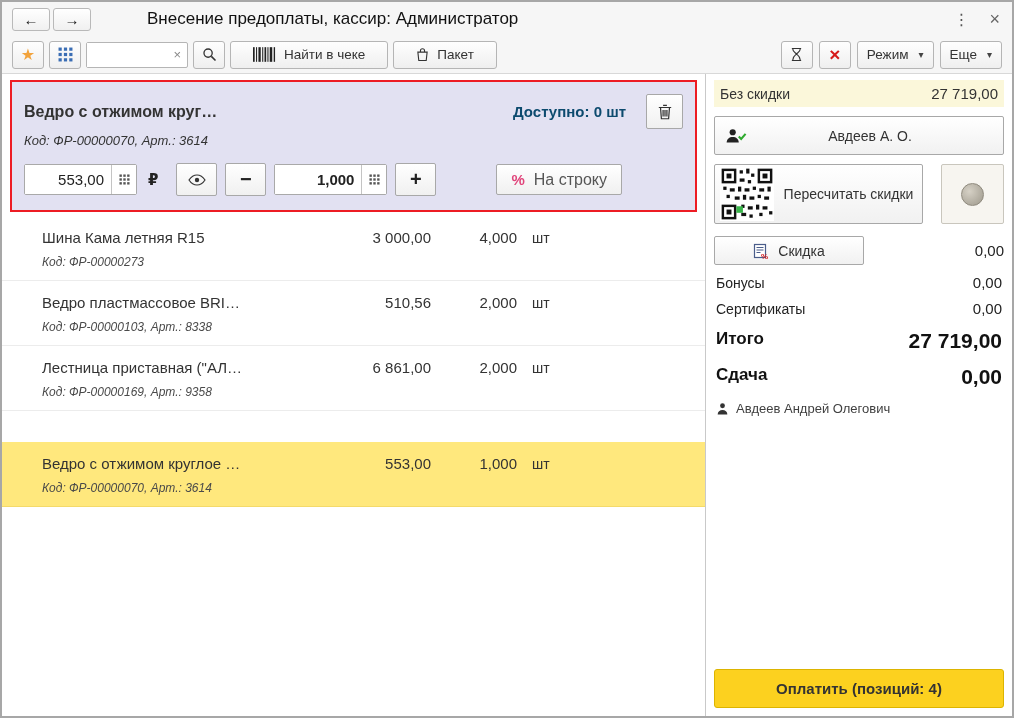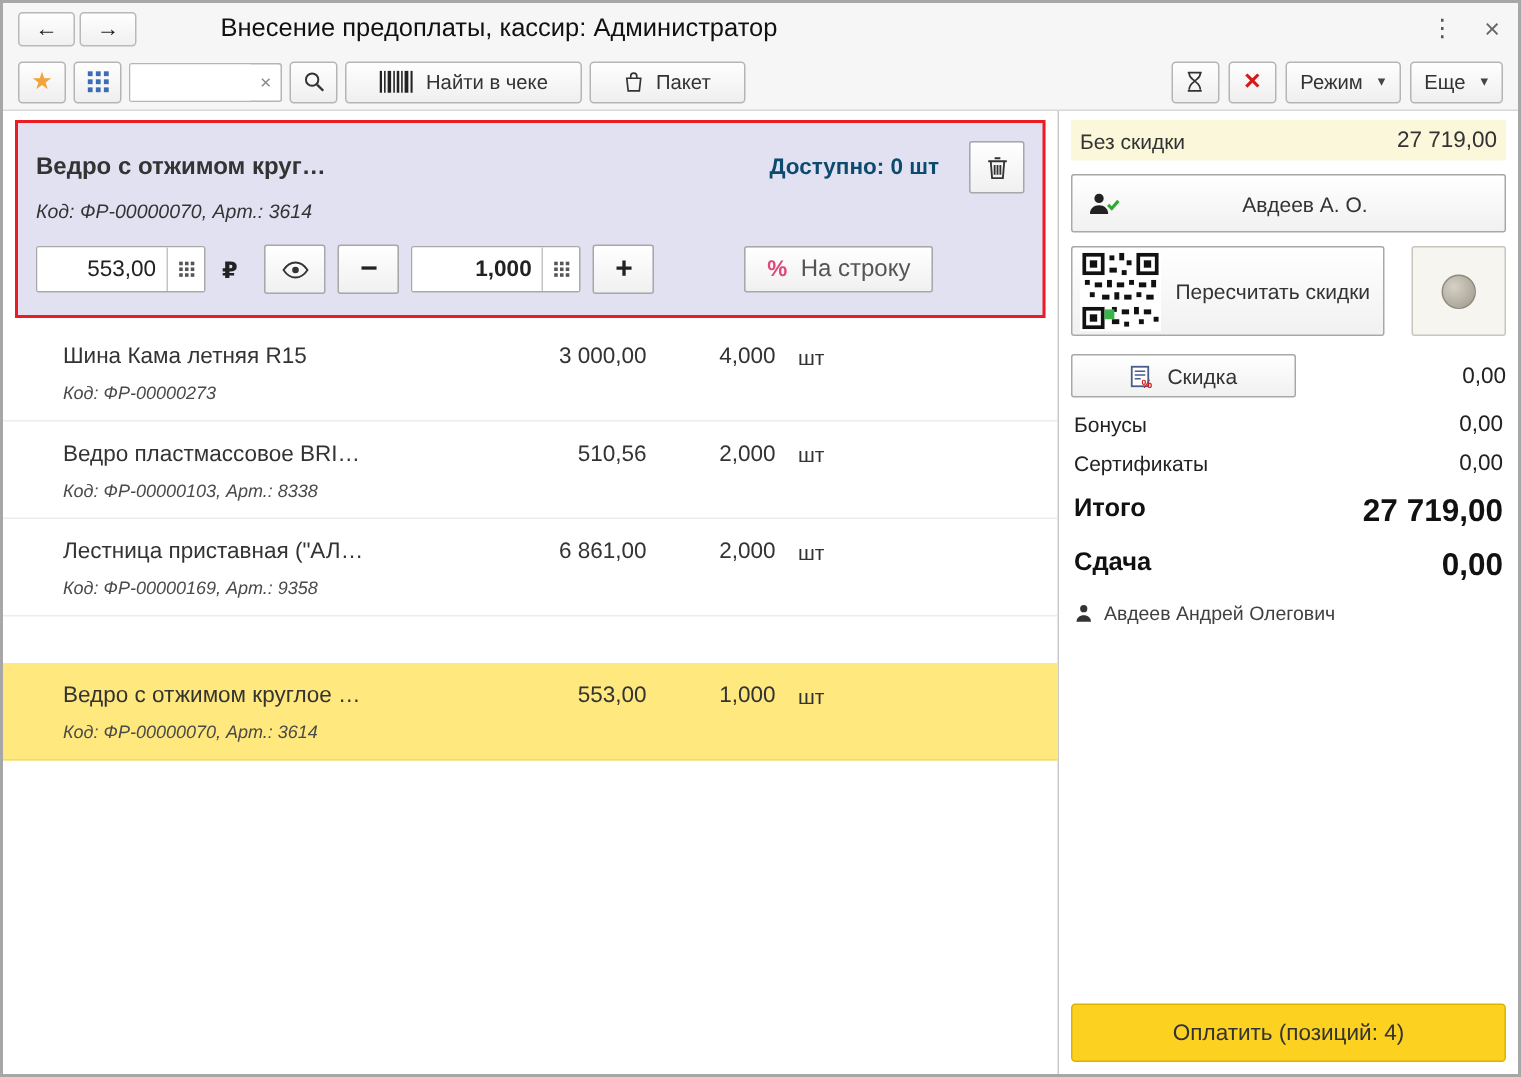--- a/index.html
+++ b/index.html
@@ -85,21 +85,21 @@
   .coin { width:23px; height:23px; border-radius:50%; background:radial-gradient(circle at 35% 35%, #d6d1c6, #9d988b); border:1px solid #8f8a7e; }
   .disc-row { display:flex; justify-content:space-between; align-items:center; margin-top:12px; }
   .disc-btn { width:150px; height:29px; display:flex; align-items:center; justify-content:center; gap:9px; font-size:14px; color:#333; }
   .amount { font-size:15px; color:#222; }
   .kv { display:flex; justify-content:space-between; padding:9px 2px 0; font-size:14px; color:#222;align-items:flex-end; }
   .total-row { display:flex; justify-content:space-between; align-items:flex-start; margin-top:12px; padding:0 2px; }
   .total-label { font-size:17px; font-weight:bold; color:#111; }
   .total-value { font-size:21px; font-weight:bold; color:#111; }
   .custline { display:flex; align-items:center; gap:7px; margin-top:12px; font-size:13px; color:#404040; padding-left:2px; }
   .r-spacer { flex:1; }
-  .pay-btn { height:39px; background:#fcd11f; border:1px solid #dcb400; border-radius:3px; font-size:15px; font-weight:normal; color:#333; cursor:pointer; width:100%; }
+  .pay-btn { height:39px; background:#fcd11f; border:1px solid #dcb400; border-radius:3px; font-size:15px; font-weight:bold; color:#333; cursor:pointer; width:100%; }
   svg { display:block; }
 </style>
 </head>
 <body>
 
 <div class="window">
 
   <div class="titlebar">
     <div class="nav-group">
       <button class="nav-btn">

